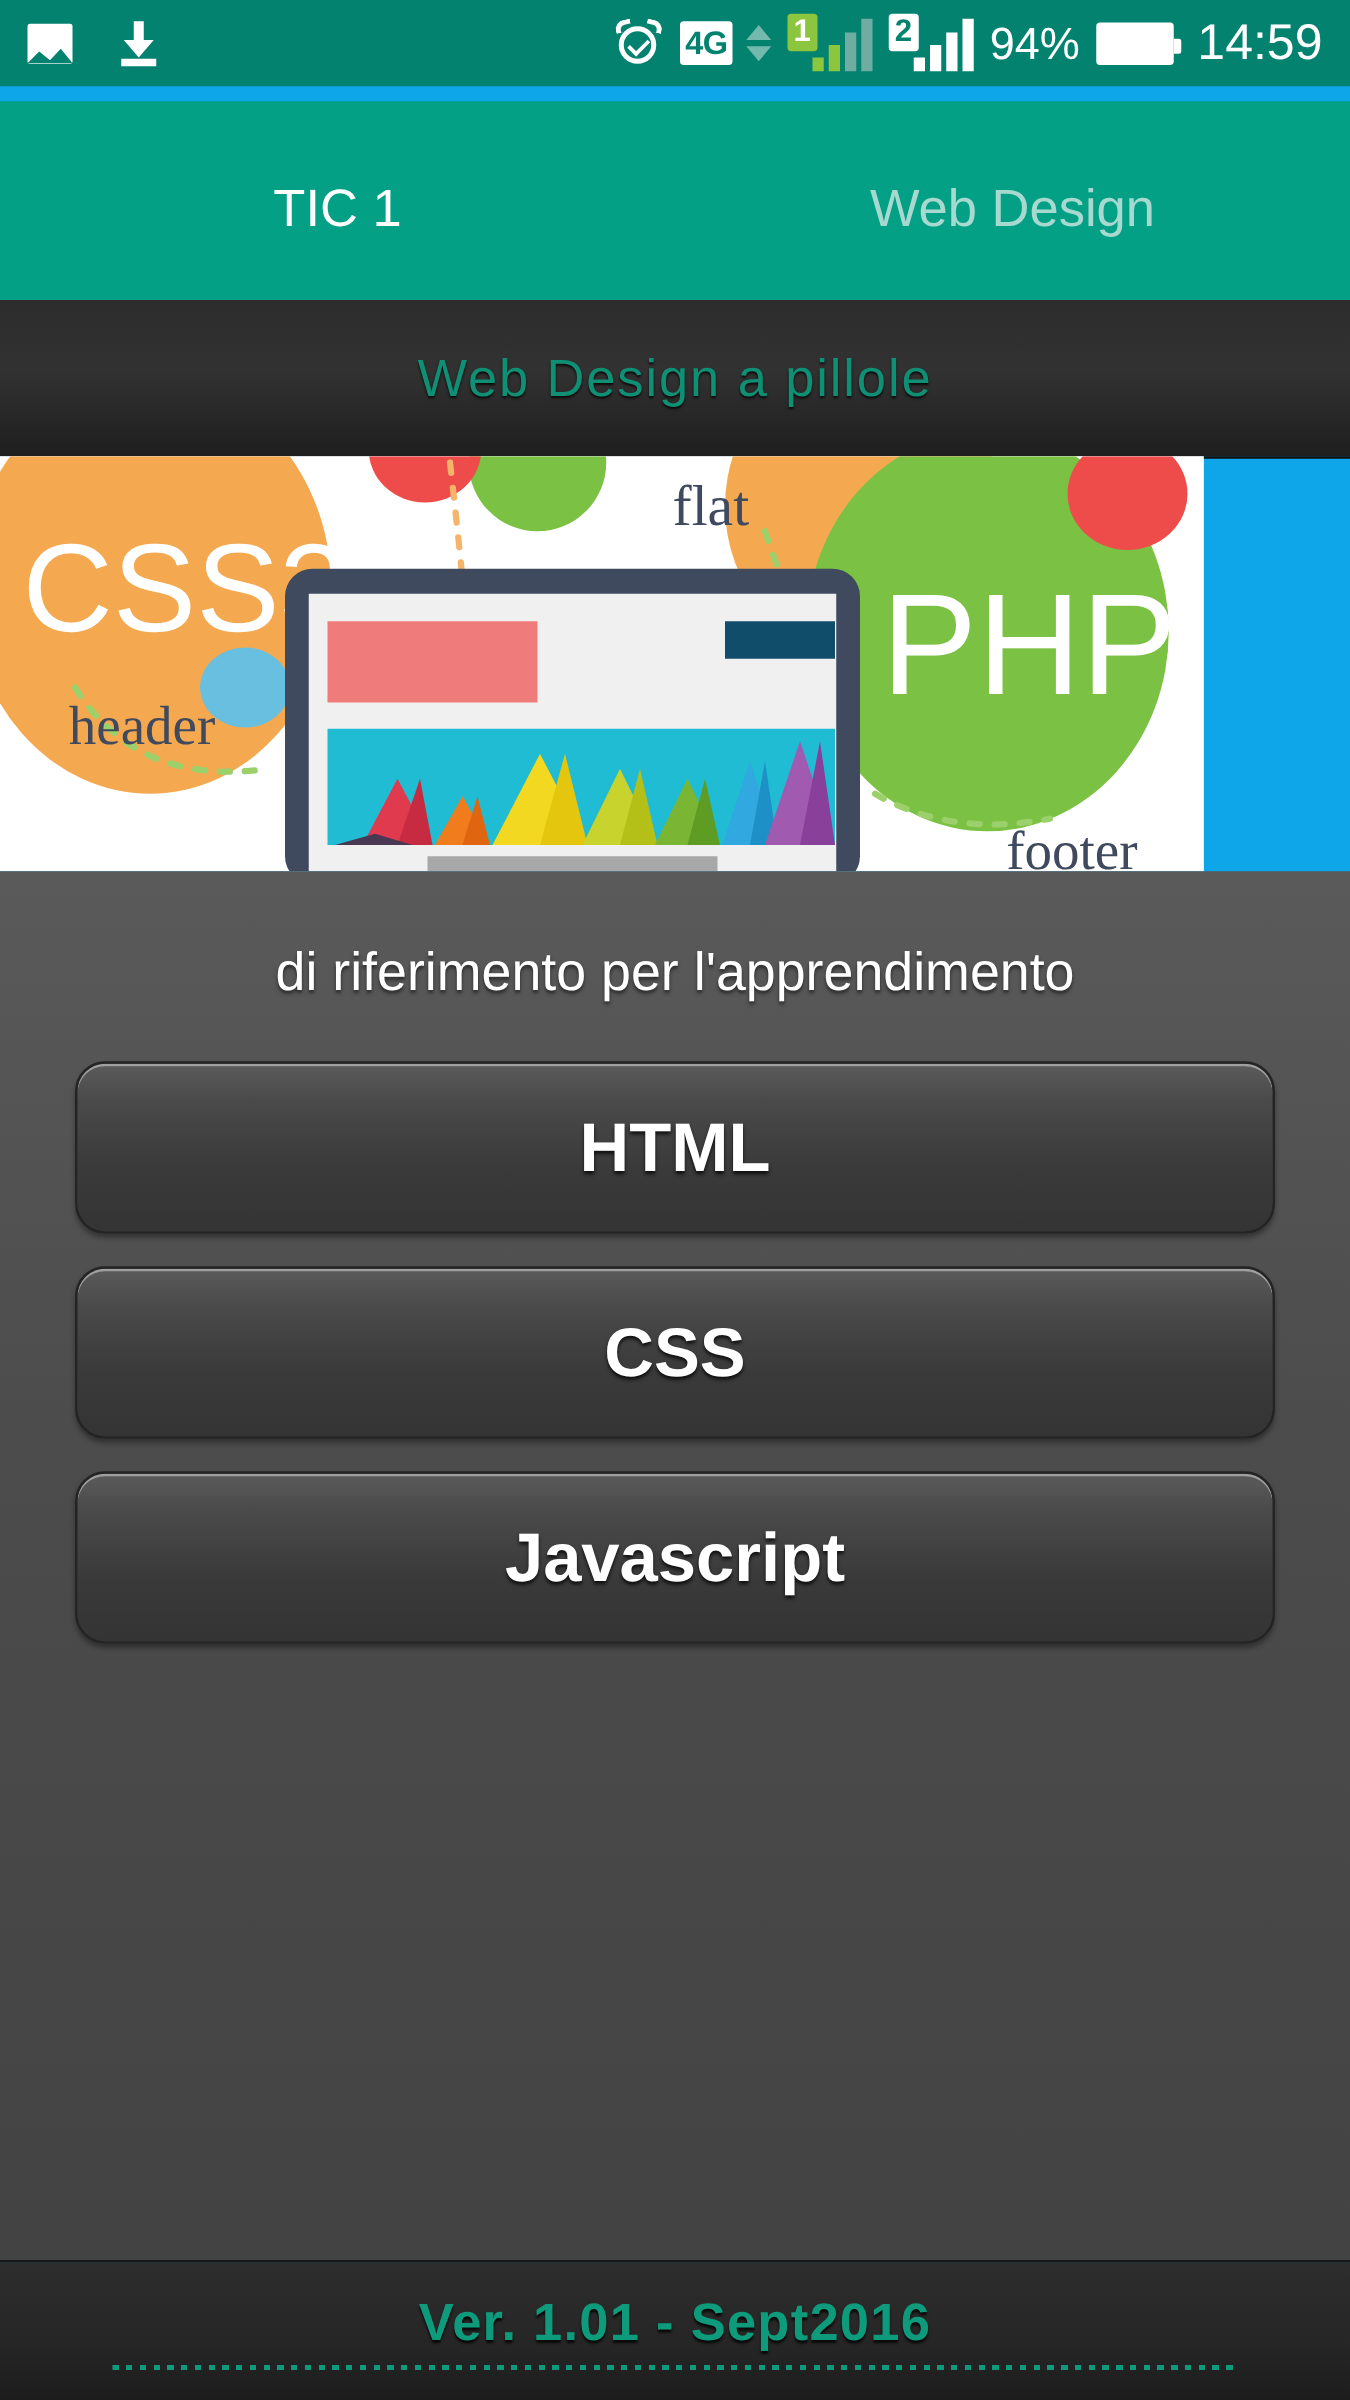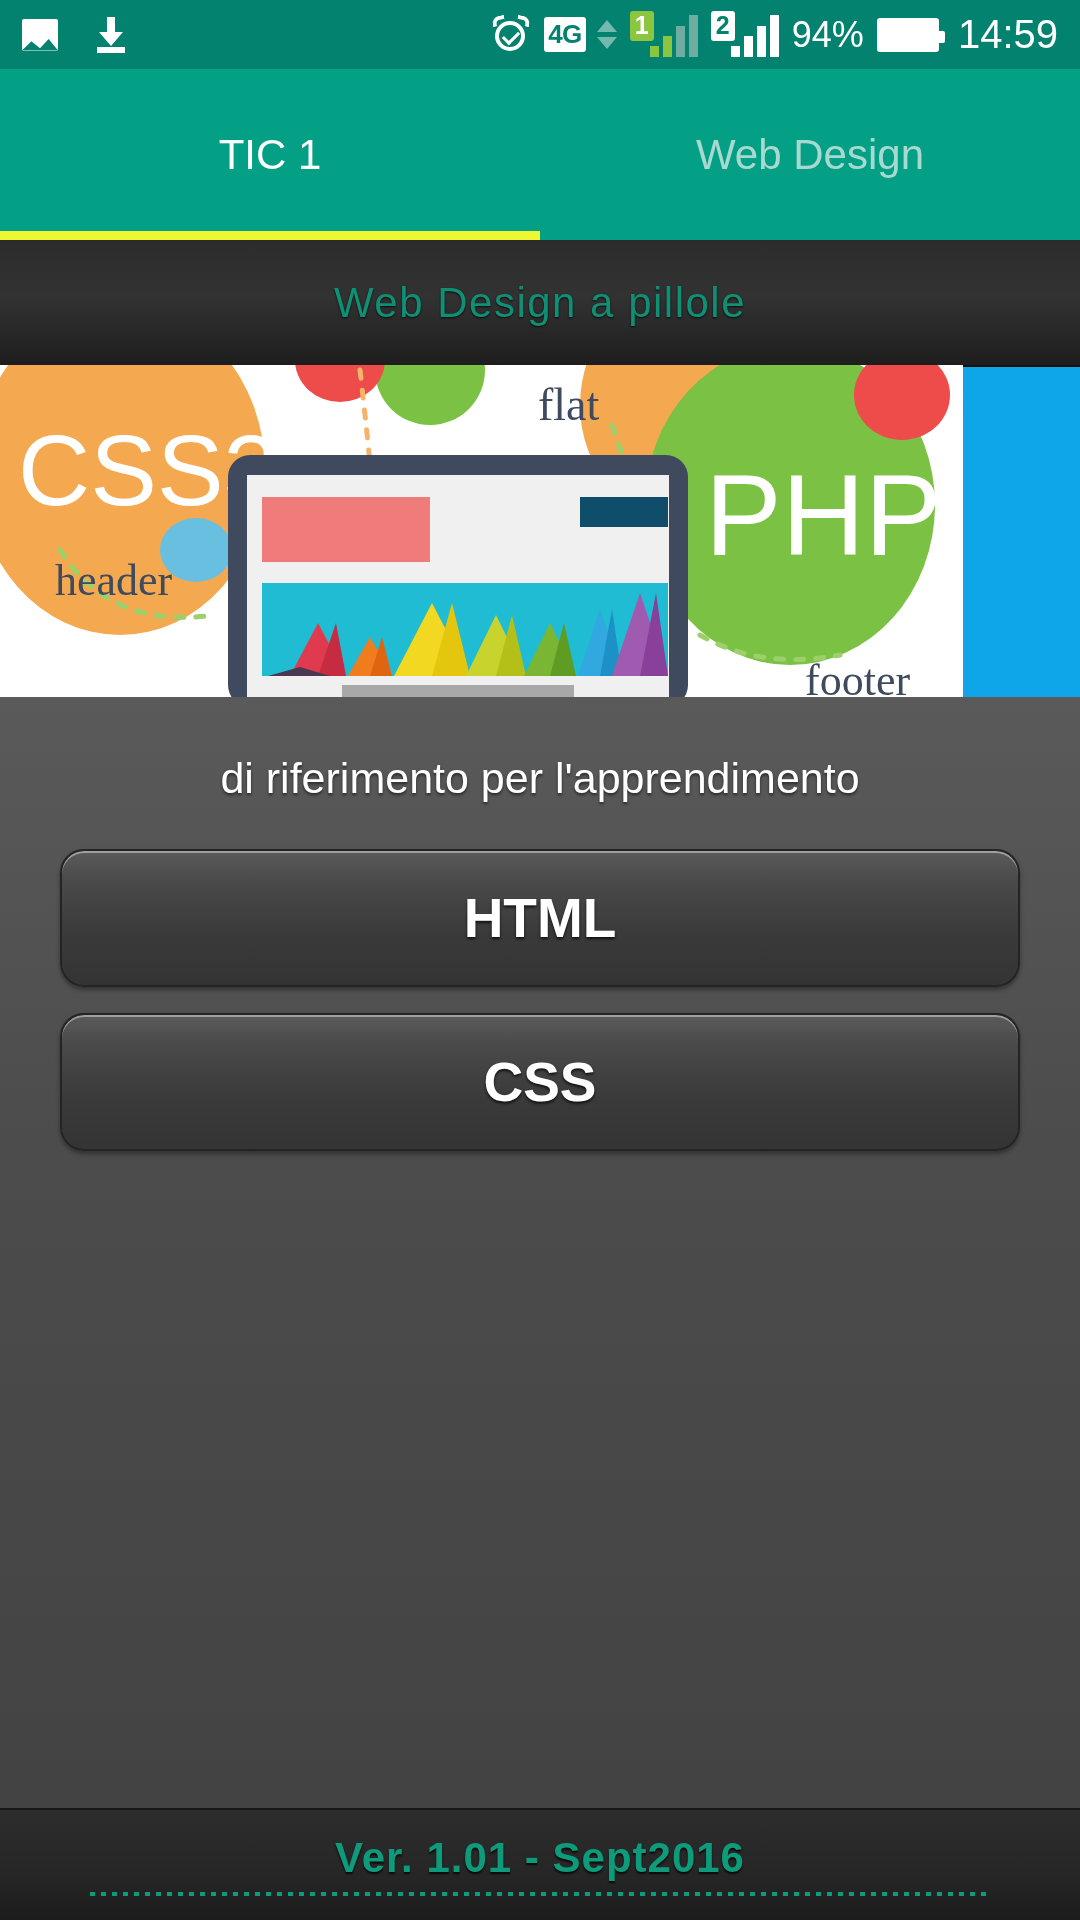--- a/index.html
+++ b/index.html
@@ -175,21 +175,21 @@
   }
   .clock {
     color: #fff;
     font-size: 40px;
     margin-left: 6px;
   }
 
   
   .tabbar {
     position: absolute;
-    left: 0; top: 69px;
+    left: 0; top: 81px;
     width: 1080px;
     height: 171px;
     background: #03a086;
     display: flex;
   }
   .tab {
     flex: 1;
     display: flex;
     align-items: center;
     justify-content: center;
@@ -470,20 +470,21 @@
 
   <div class="content">
 
     <div class="subtitle">
       <div>di riferimento per l'apprendimento</div>
     </div>
 
     <div class="btn-stack">
       <button class="big-btn">HTML</button>
       <button class="big-btn">CSS</button>
+      <button class="big-btn">Javascript</button>
     </div>
 
   </div>
 
   <div class="footer">
     <div class="ver">Ver. 1.01 - Sept2016</div>
     <div class="dots"></div>
   </div>
 
 </div>

